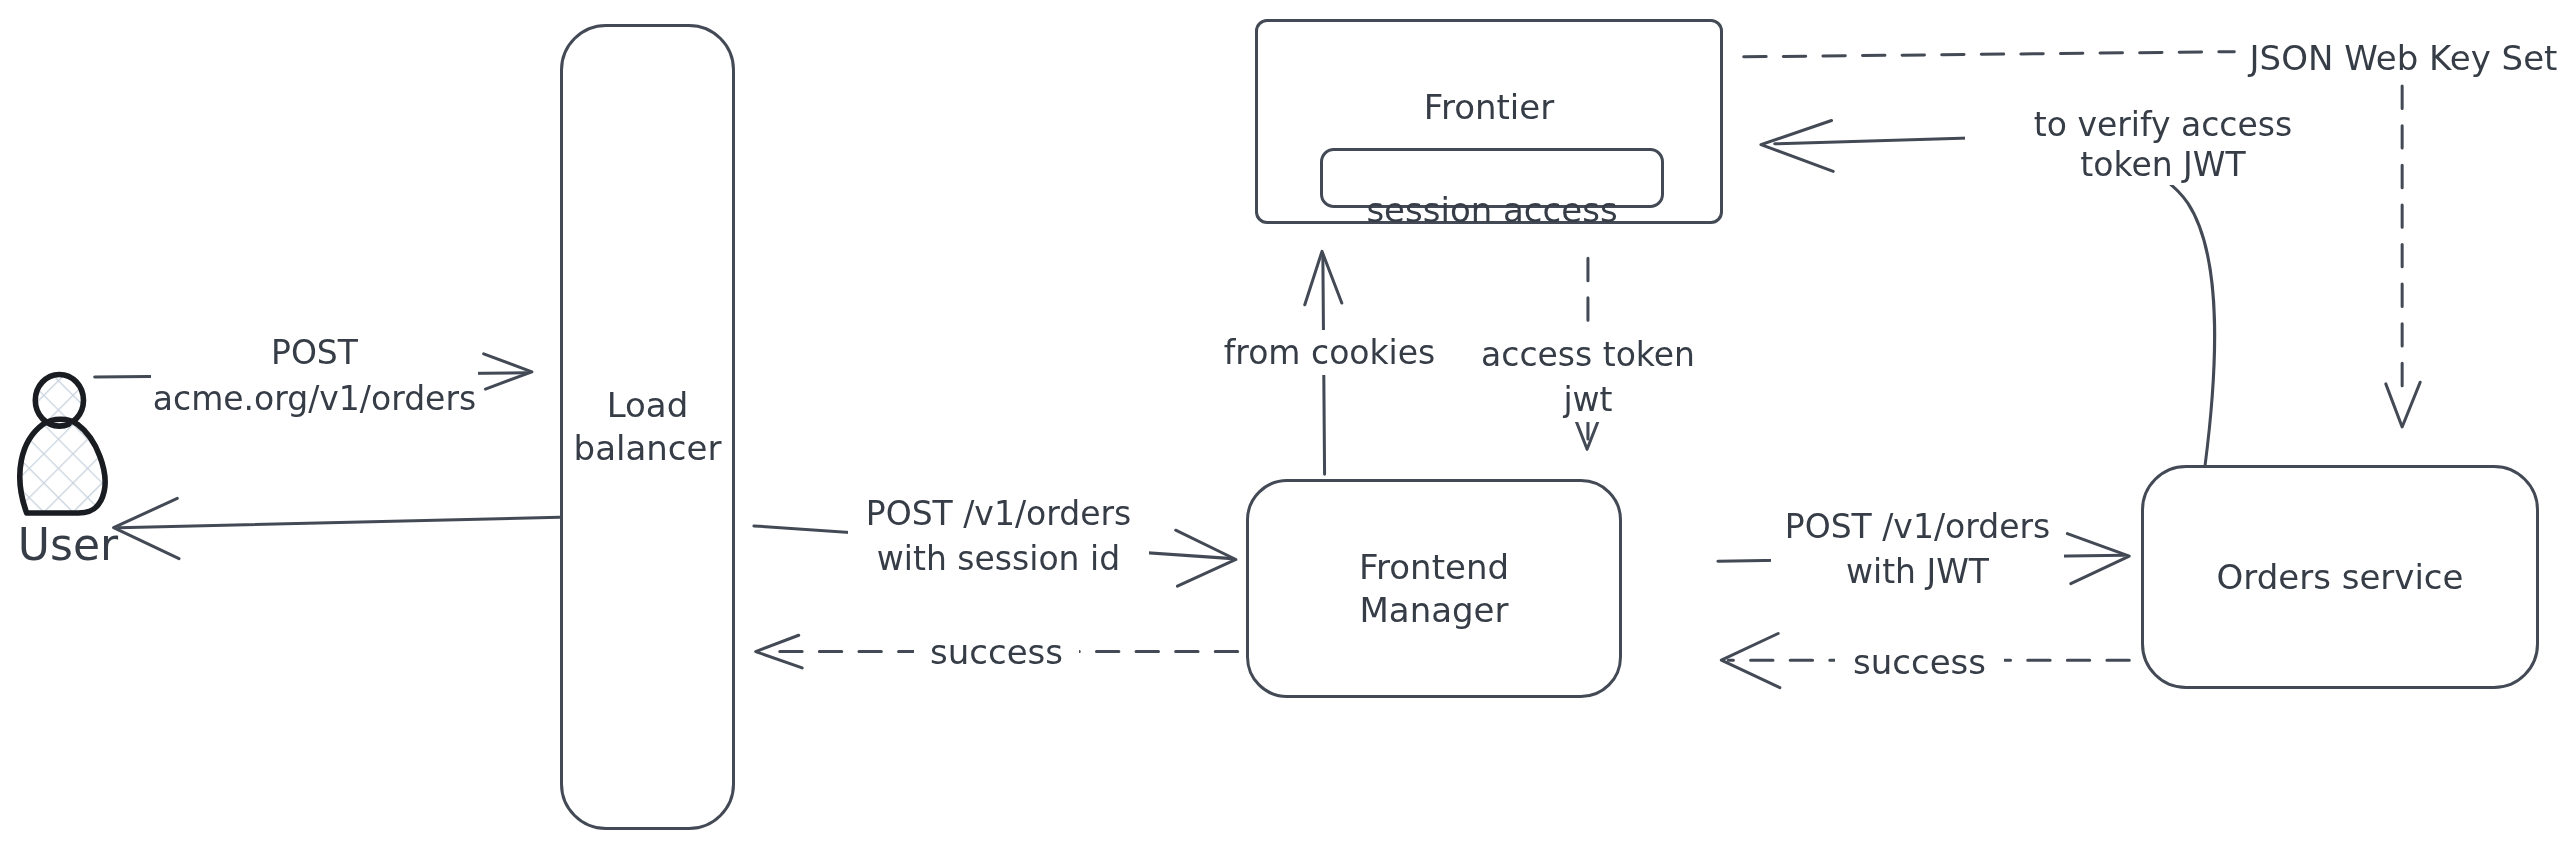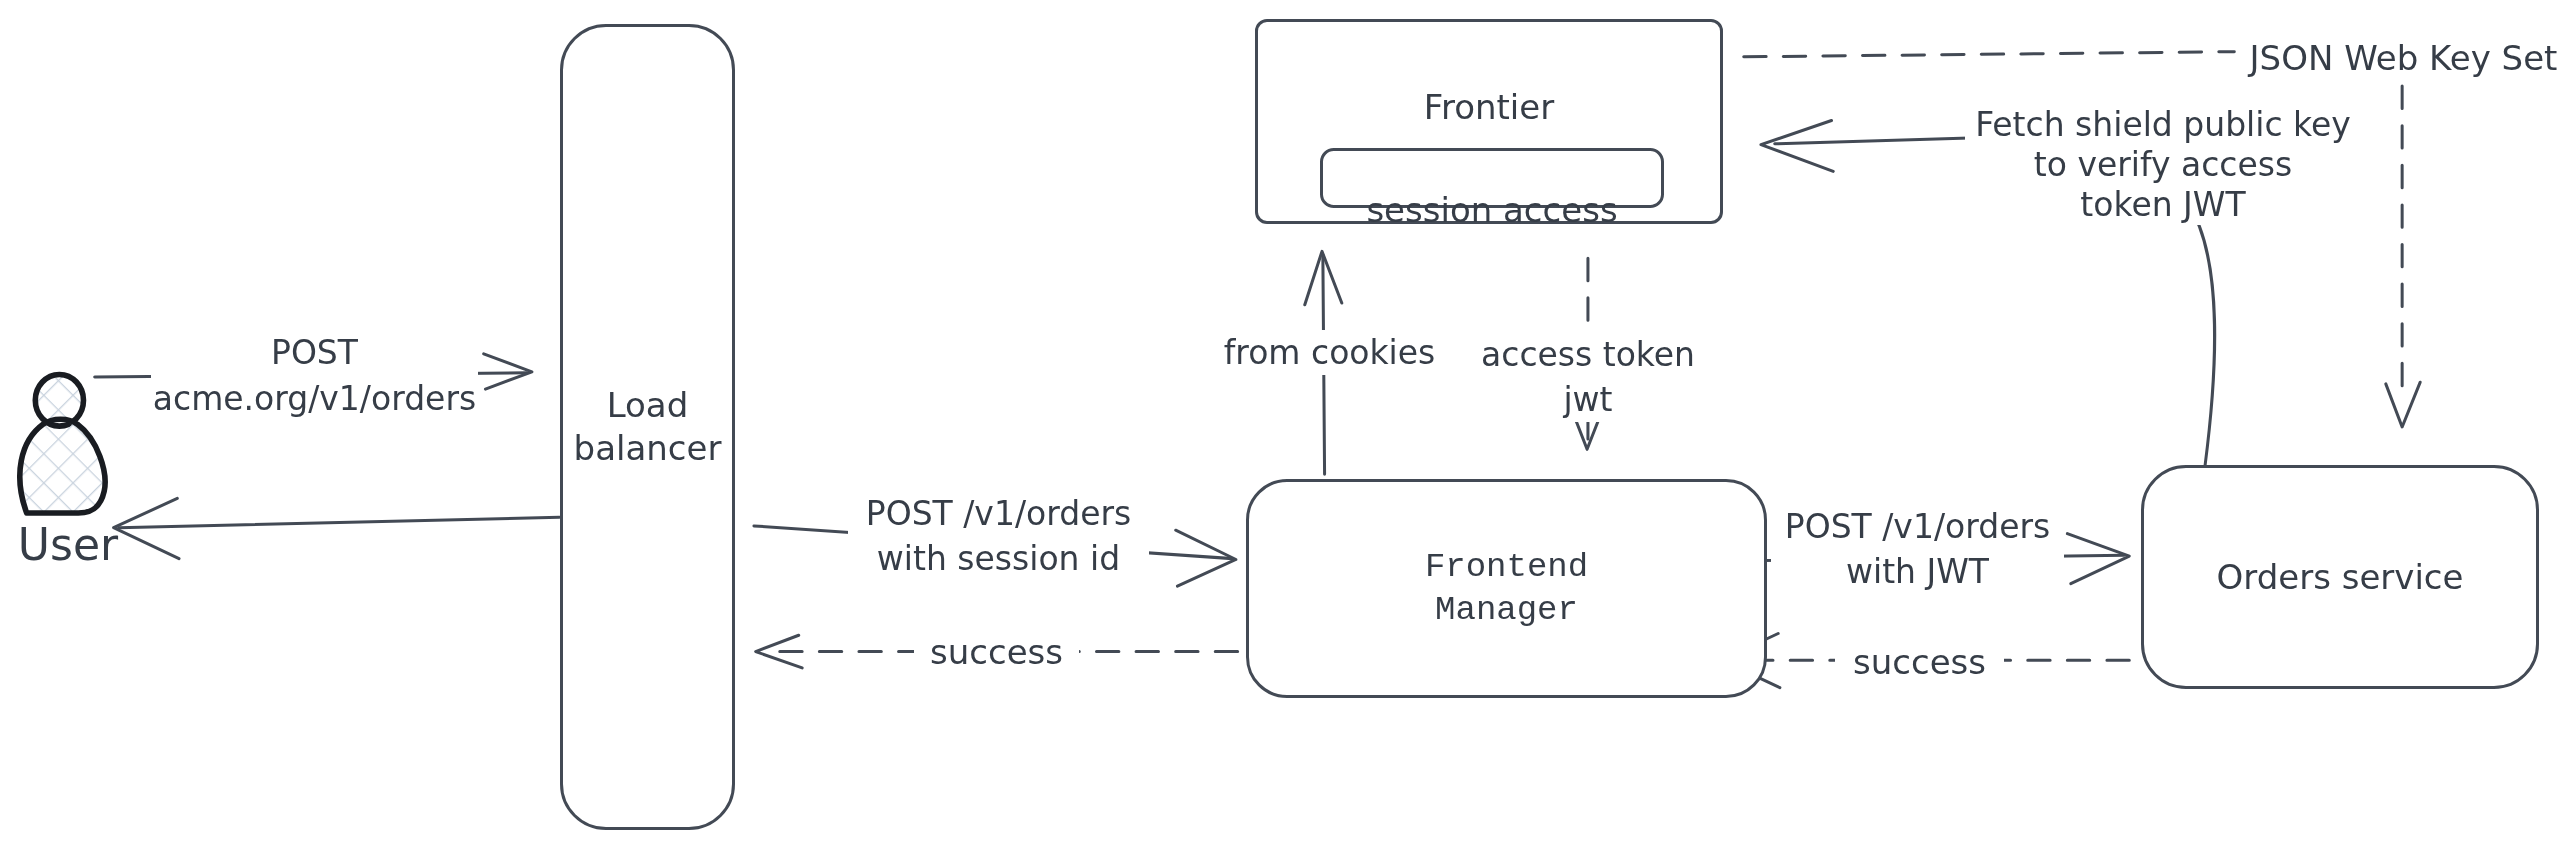--- a/index.html
+++ b/index.html
@@ -42,21 +42,21 @@
   .node-label {
     font-size: 34px;
     line-height: 43px;
     color: var(--ink);
     white-space: nowrap;
   }
   #node-load-balancer   { left: 560px; top: 24px;  width: 175px; height: 806px; border-radius: 46px; align-items: center; }
   #node-frontier        { left: 1255px; top: 19px; width: 468px; height: 205px; border-radius: 12px; justify-content: flex-start; }
   #node-frontier .node-label { margin-top: 64px; }
   #node-session-store   { left: 62px;  top: 126px; width: 344px; height: 60px; border-radius: 13.8px; border-width: 3px; position: absolute; }
-  #node-frontend-manager{ left: 1246px; top: 479px; width: 521px; height: 219px; border-radius: 41px; font-family: Liberation Mono, monospace; }
+  #node-frontend-manager{ left: 1246px; top: 479px; width: 376px; height: 219px; border-radius: 41px; }
   #node-orders-service  { left: 2141px; top: 465px; width: 398px; height: 224px; border-radius: 45px; }
   .free-label {
     position: absolute;
     z-index: 3;
     text-align: center;
     font-size: 33px;
     line-height: 45px;
     background: var(--bg);
     color: var(--ink);
     white-space: nowrap;
@@ -194,19 +194,18 @@
 
   <div class="free-label" id="edge-label-jwt">
     <div>POST /v1/orders</div>
     <div>with JWT</div>
   </div>
 
   <div class="free-label" id="edge-label-success-l">success</div>
   <div class="free-label" id="edge-label-success-r">success</div>
 
   <div class="free-label" id="edge-label-fetch">
-    <div>Fetch shield public key</div>
     <div>to verify access</div>
     <div>token JWT</div>
   </div>
 
 </div>
 
 
 </body></html>

